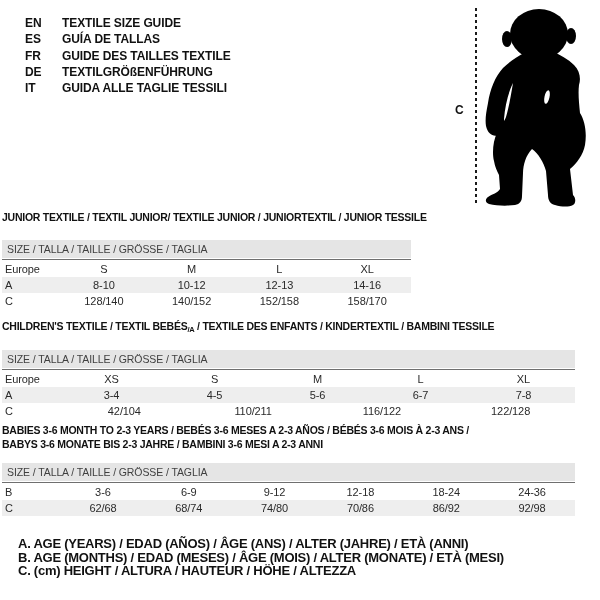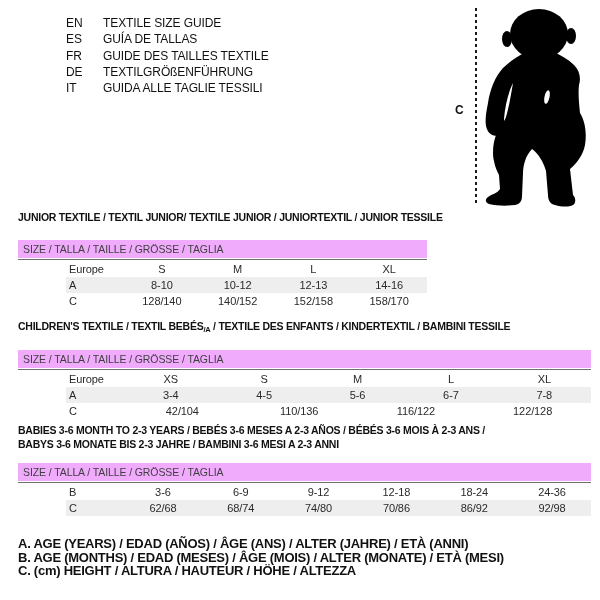--- a/index.html
+++ b/index.html
@@ -1,48 +1,48 @@
 <!DOCTYPE html>
 <html><head>
 <meta charset="utf-8">
 <style>
   html,body{margin:0;padding:0;background:#fff;}
   body{width:600px;height:600px;font-family:"Liberation Sans",sans-serif;color:#1c1c1c;
        -webkit-font-smoothing:antialiased;}
   .canvas{position:relative;width:600px;height:600px;background:#fff;overflow:hidden;}
 
   
-  .langs{position:absolute;top:15px;left:25px;font-size:12px;font-weight:normal;
-         line-height:16.3px;letter-spacing:-0.1px;color:#111;margin-left:41px;}
+  .langs{position:absolute;top:15px;left:25px;font-size:12px;font-weight:bold;
+         line-height:16.3px;letter-spacing:-0.1px;color:#111;}
   .lang-row{display:flex;}
   .lang-code{width:37px;flex:0 0 37px;}
 
   
   .dash-line{position:absolute;left:475px;top:8px;width:2px;height:198px;
              background-image:repeating-linear-gradient(to bottom,#1a1a1a 0 3px,transparent 3px 6px);}
   .c-label{position:absolute;left:455px;top:103px;font-size:12px;font-weight:bold;color:#111;}
   .baby-svg{position:absolute;left:480px;top:5px;}
 
   
-  .section{position:absolute;left:18px;}
+  .section{position:absolute;left:2px;}
   .sec-junior{top:211px;width:409px;}
   .sec-children{top:320px;width:573px;}
   .sec-babies{top:424px;width:573px;}
   .sec-title{font-size:10.5px;font-weight:bold;letter-spacing:-0.25px;line-height:13.5px;
              color:#111;white-space:nowrap;}
   .sub{font-size:7.5px;vertical-align:-2px;}
-  .bar{height:18px;line-height:18px;background:#f0abfc;color:#3f3f3f;font-size:10.5px;
+  .bar{height:18px;line-height:18px;background:#e5e5e5;color:#3f3f3f;font-size:10.5px;
        letter-spacing:-0.1px;padding-left:5px;box-sizing:border-box;position:relative;}
   .bar::after{content:"";position:absolute;left:0;right:0;bottom:-2px;height:1px;background:#6f6f6f;}
   .m-junior{margin-top:15px;}
   .m-children{margin-top:13.5px;}
   .m-babies{margin-top:11.5px;}
   .rows{margin-top:3px;}
   .trow{display:flex;height:16px;line-height:16px;font-size:11px;color:#2a2a2a;
-        letter-spacing:-0.1px;margin-left:48px;}
+        letter-spacing:-0.1px;}
   .trow.stripe{background:#eeeeee;}
   .tlabel{flex:0 0 58px;padding-left:3px;box-sizing:border-box;text-align:left;}
   .tcell{flex:1;text-align:center;}
 
   
   .footnotes{position:absolute;left:18px;top:537px;font-size:13px;font-weight:bold;
              letter-spacing:-0.25px;line-height:13.5px;color:#111;white-space:nowrap;}
 </style>
 </head>
 <body>
@@ -158,21 +158,21 @@
           <div class="tlabel">A</div>
           <div class="tcell">3-4</div>
           <div class="tcell">4-5</div>
           <div class="tcell">5-6</div>
           <div class="tcell">6-7</div>
           <div class="tcell">7-8</div>
         </div>
         <div class="trow">
           <div class="tlabel">C</div>
           <div class="tcell">42/104</div>
-          <div class="tcell">110/136</div>
+          <div class="tcell">110/211</div>
           <div class="tcell">116/122</div>
           <div class="tcell">122/128</div>
         </div>
       </div>
   </div>
 
   <div class="section sec-babies">
     <div class="sec-title">
       <div>BABIES 3-6 MONTH TO 2-3 YEARS / BEBÉS 3-6 MESES A 2-3 AÑOS / BÉBÉS 3-6 MOIS À 2-3 ANS /</div>
       <div>BABYS 3-6 MONATE BIS 2-3 JAHRE / BAMBINI 3-6 MESI A 2-3 ANNI</div>

